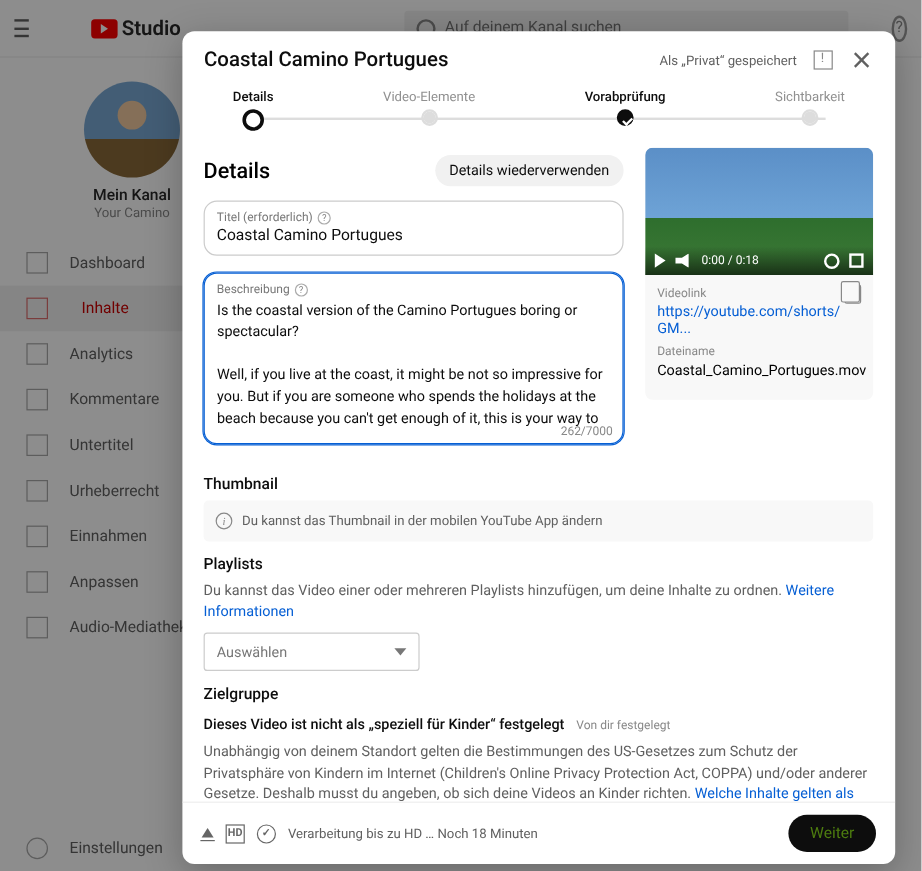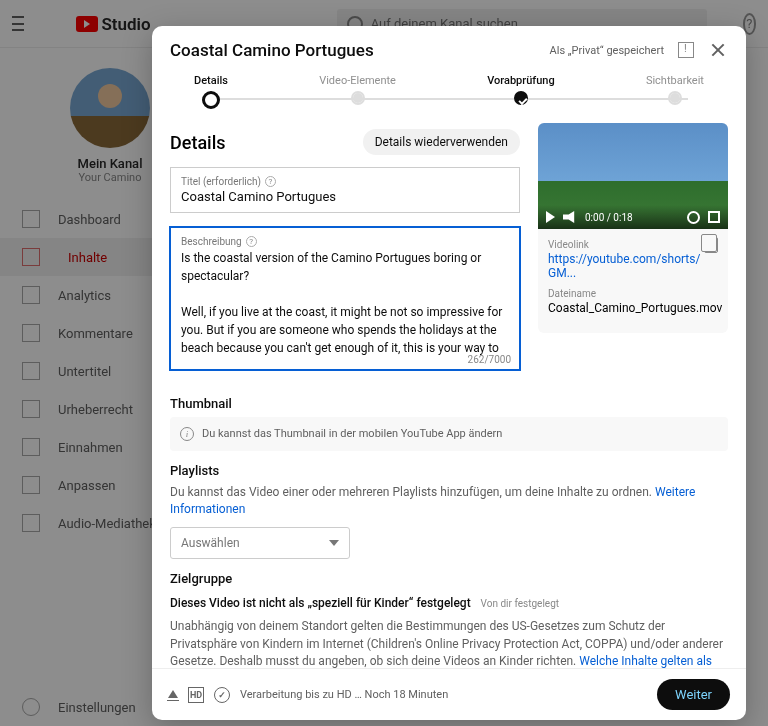--- a/index.html
+++ b/index.html
@@ -51,21 +51,21 @@
 
   .m-body{flex:1;overflow-y:auto;padding:4px 18px 10px;}
   .m-body::-webkit-scrollbar{width:8px;}
   .m-body::-webkit-scrollbar-thumb{background:#ccc;border-radius:4px;}
   .section{display:flex;gap:18px;}
   .left-col{flex:1;}
   .right-col{width:190px;}
   .details-head{display:flex;align-items:center;justify-content:space-between;margin:6px 0 12px;}
   .details-title{font-size:18px;font-weight:500;}
   .reuse{font-size:12px;background:#f1f1f1;border:none;border-radius:15px;padding:6px 12px;color:#0d0d0d;cursor:pointer;}
-  .fieldbox{border:1px solid #ccc;border-radius:0;padding:8px 10px;margin-bottom:14px;position:relative;}
+  .fieldbox{border:1px solid #ccc;border-radius:11px;padding:8px 10px;margin-bottom:14px;position:relative;}
   .fieldbox.focus{border:1px solid #065fd4;box-shadow:0 0 0 1px #065fd4;}
   .fl-label{font-size:10px;color:#777;display:flex;align-items:center;gap:4px;}
   .q{width:11px;height:11px;border:1px solid #aaa;border-radius:50%;font-size:8px;display:flex;align-items:center;justify-content:center;color:#888;}
   .fl-value{font-size:13px;color:#0d0d0d;margin-top:2px;}
   .fl-text{width:100%;border:none;outline:none;font-size:12px;color:#0d0d0d;resize:none;line-height:1.5;margin-top:2px;font-family:inherit;}
   .counter{position:absolute;right:8px;bottom:4px;font-size:10px;color:#888;}
   .subhead{font-size:13px;font-weight:500;margin:12px 0 6px;color:#0d0d0d;}
   .info-box{background:#f8f8f8;border-radius:4px;padding:10px;font-size:11px;color:#606060;display:flex;gap:8px;align-items:flex-start;}
   .info-i{width:14px;height:14px;border:1.5px solid #888;border-radius:50%;flex-shrink:0;display:flex;align-items:center;justify-content:center;font-size:9px;color:#888;font-style:italic;font-family:serif;}
   .helptext{font-size:12px;color:#606060;line-height:1.45;margin-bottom:8px;}
@@ -90,21 +90,21 @@
   .copy{float:right;width:14px;height:16px;border:1.5px solid #888;border-radius:2px;position:relative;margin-top:-2px;}
   .copy::before{content:"";position:absolute;left:-4px;top:-4px;width:14px;height:16px;border:1.5px solid #888;border-radius:2px;background:#f8f8f8;}
 
   
   .m-foot{border-top:1px solid #eee;padding:10px 16px;display:flex;align-items:center;gap:10px;}
   .foot-ico{width:16px;height:16px;border:1.5px solid #666;color:#666;display:flex;align-items:center;justify-content:center;font-size:9px;font-weight:bold;}
   .foot-ico.round{border-radius:50%;}
   .up{width:0;height:0;border-left:5px solid transparent;border-right:5px solid transparent;border-bottom:8px solid #666;position:relative;margin-bottom:2px;}
   .up::after{content:"";position:absolute;left:-6px;top:10px;width:12px;height:1.5px;background:#666;}
   .foot-text{font-size:11px;color:#606060;}
-  .next{margin-left:auto;background:#0d0d0d;color:#7dd3fc;border:none;border-radius:16px;padding:8px 18px;font-size:13px;cursor:pointer;}
+  .next{margin-left:auto;background:#0d0d0d;color:#4d7c0f;border:none;border-radius:16px;padding:8px 18px;font-size:13px;cursor:pointer;}
 </style>
 </head>
 <body>
 
 <div class="studio">
   <div class="topbar">
     <div class="burger">
         <span></span>
         <span></span>
         <span></span>

